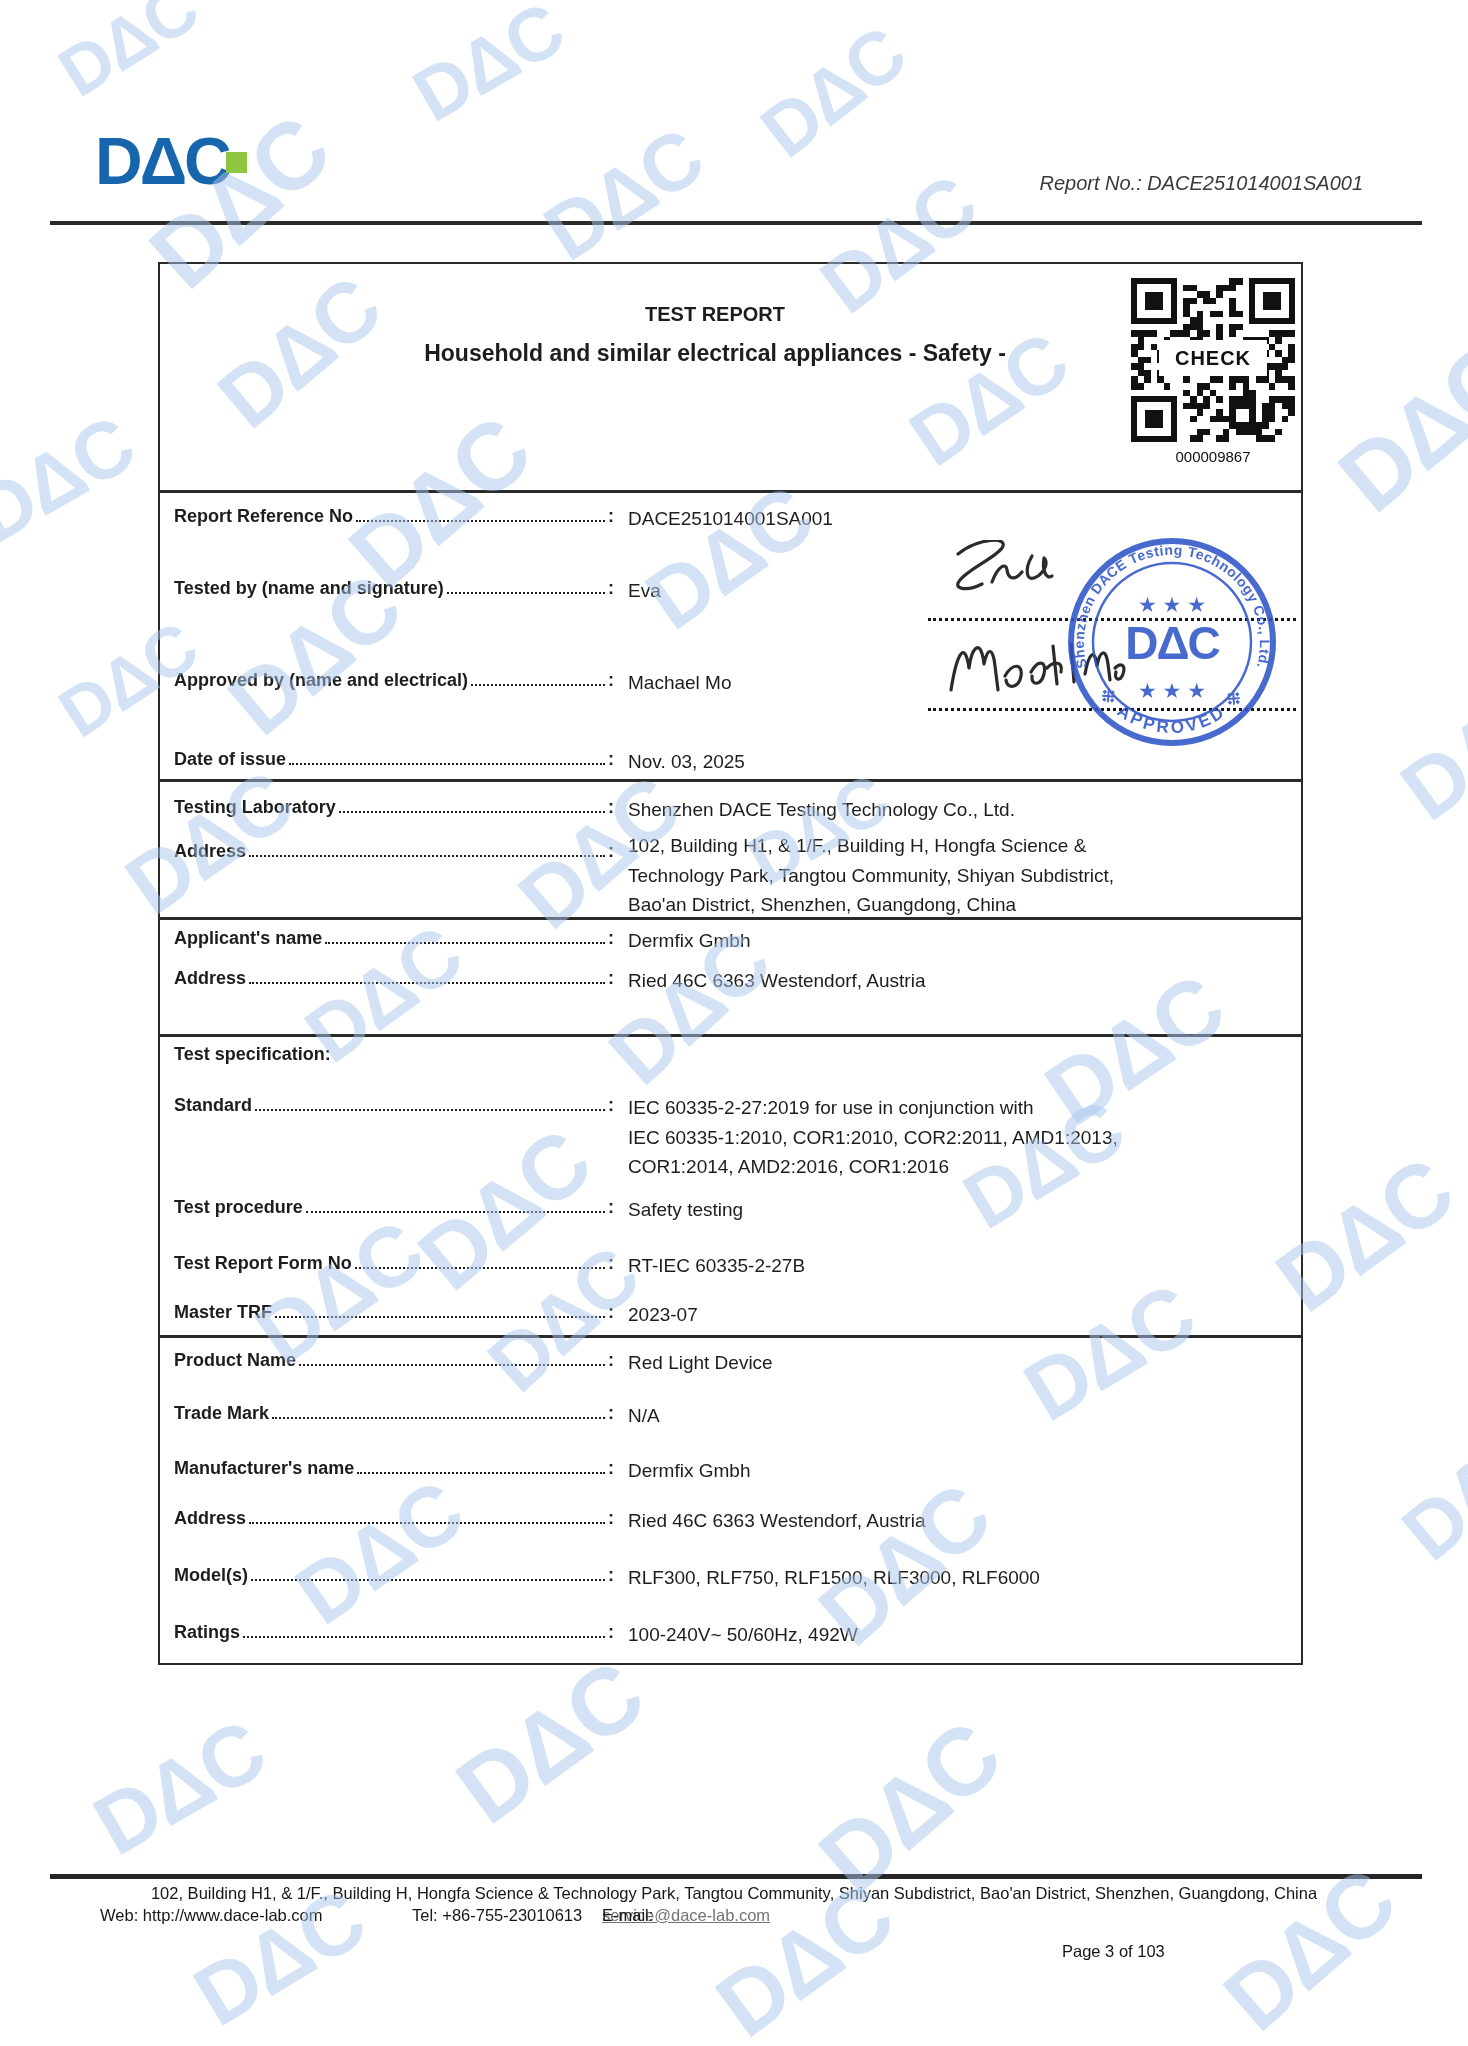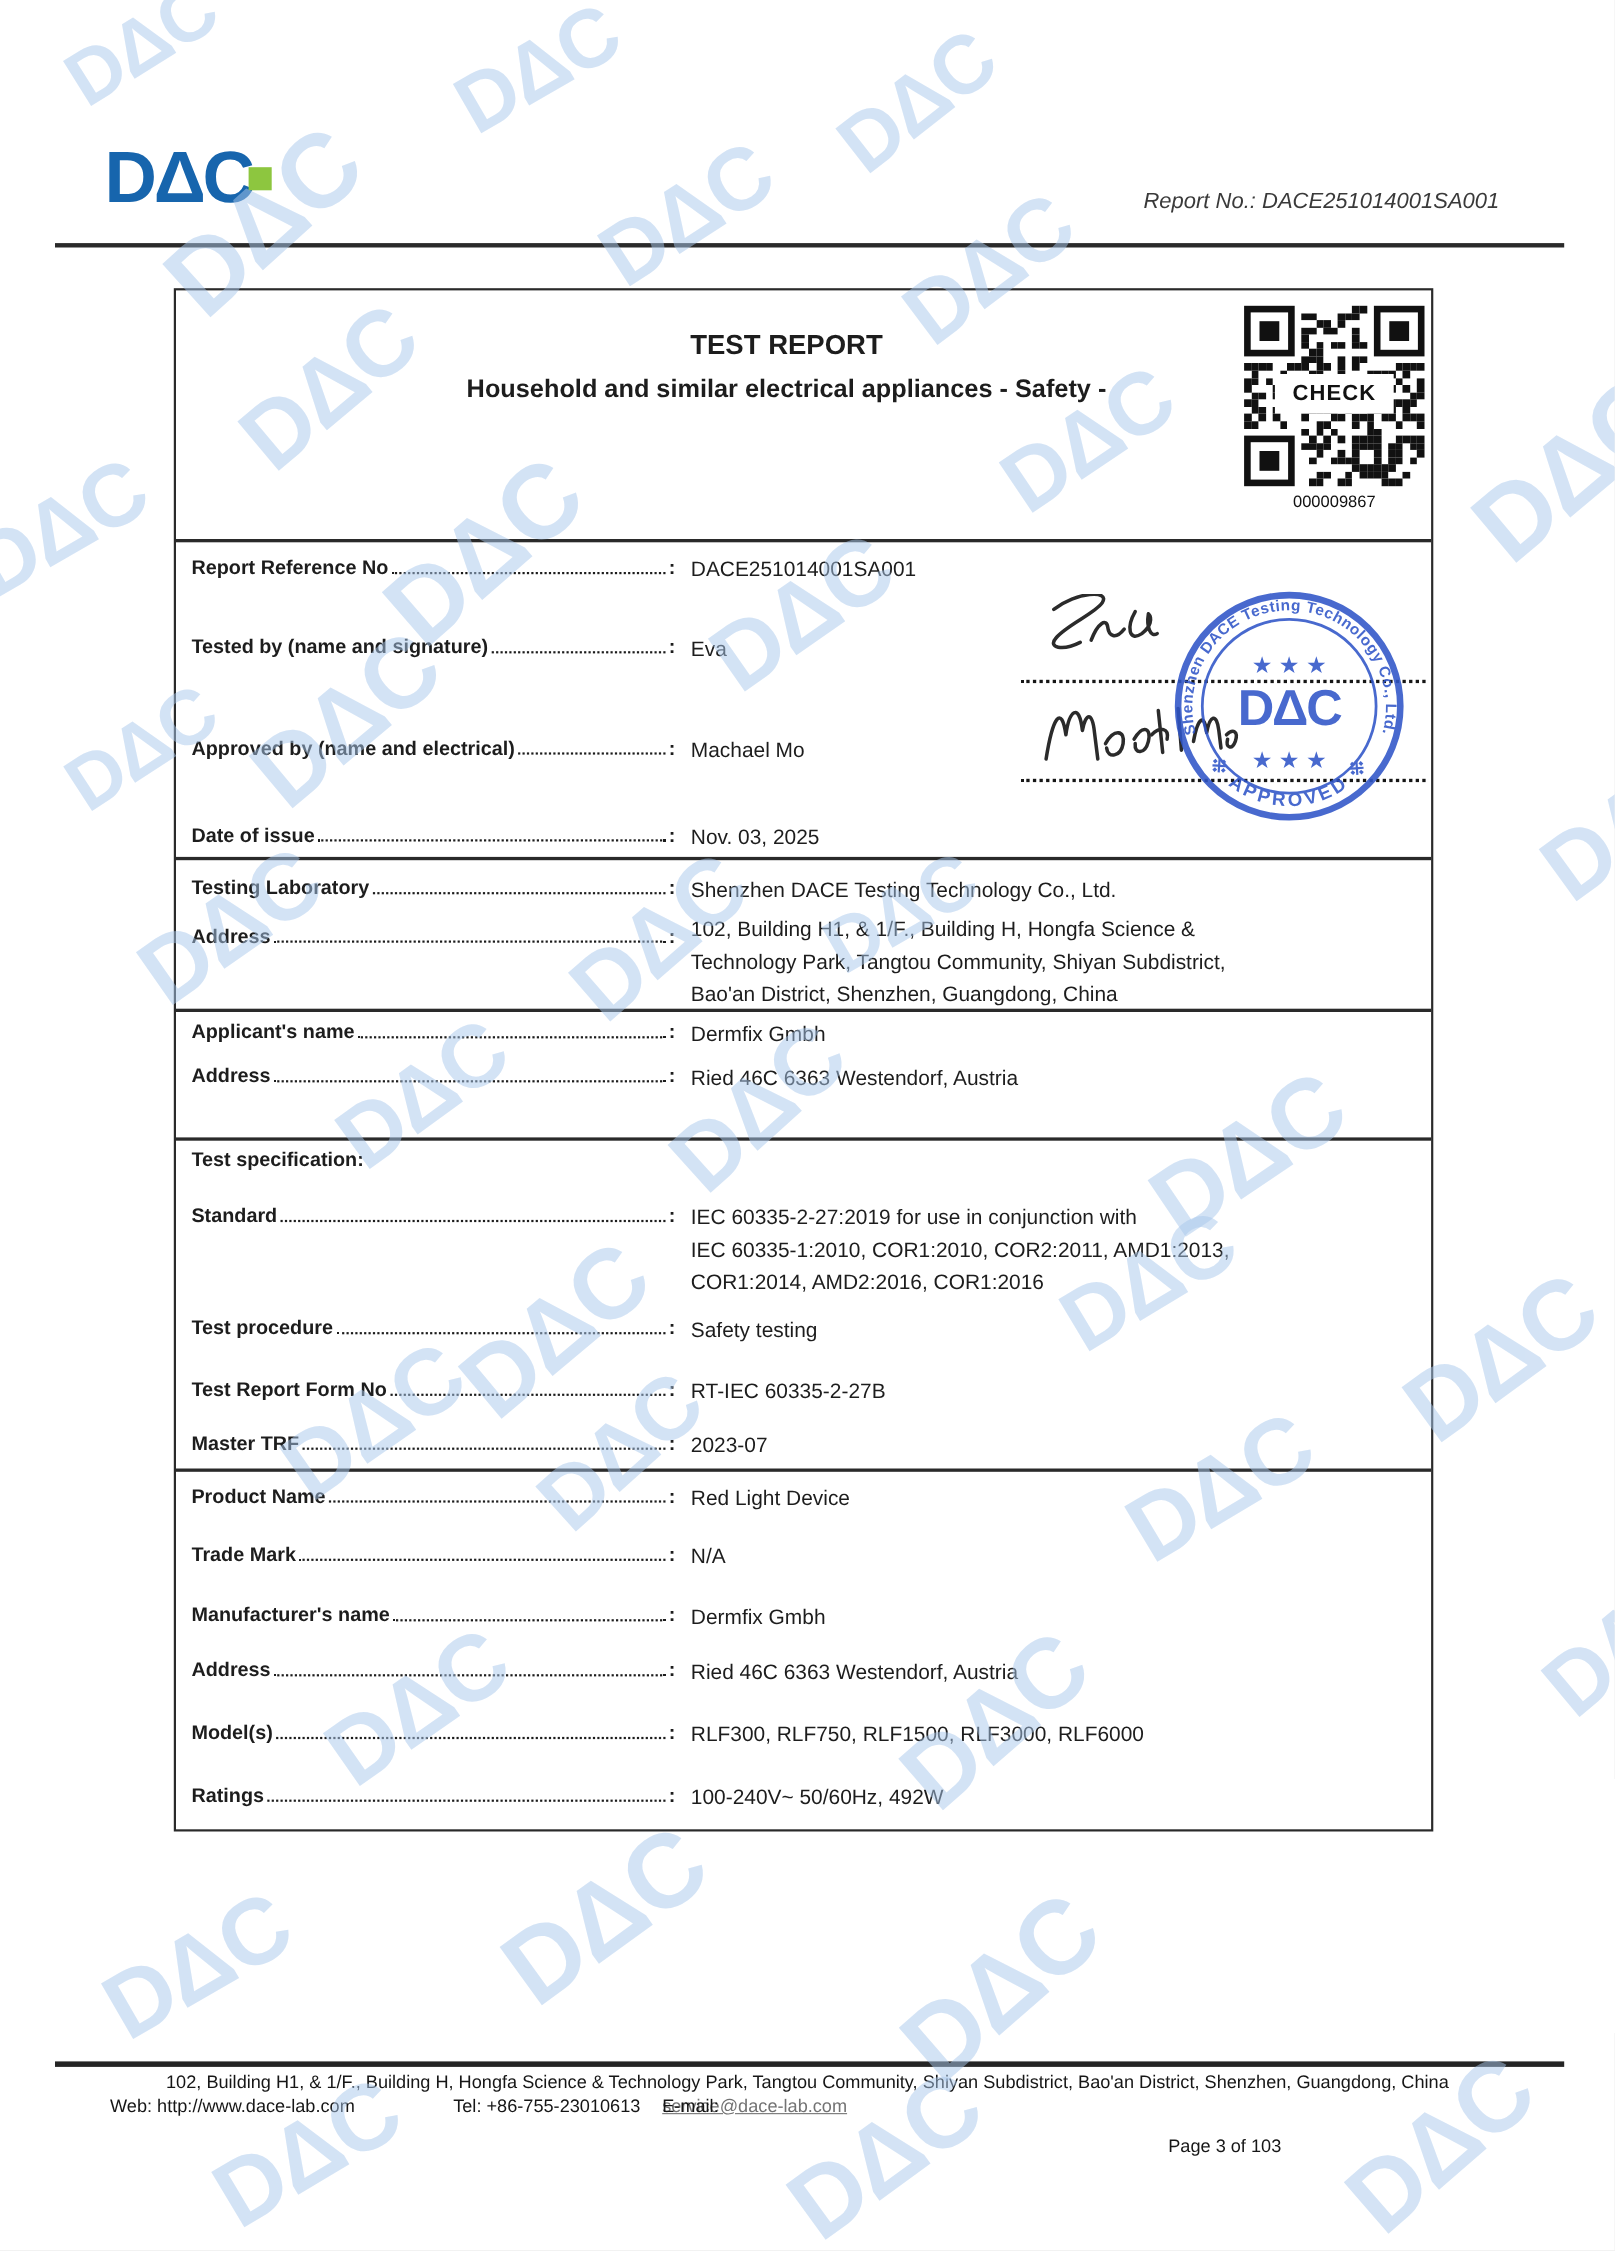--- a/index.html
+++ b/index.html
@@ -12,21 +12,21 @@
   .logo-sq{position:absolute;left:226px;top:152px;width:21px;height:21px;background:#8dc63f;z-index:3;}
   .report-no{position:absolute;right:105px;top:172px;font-style:italic;font-size:20px;color:#3a3a3a;z-index:2;}
   .header-rule{position:absolute;left:50px;top:221px;width:1372px;height:4px;background:#2a2a2a;z-index:2;}
 
   
   .mainbox{position:absolute;left:158px;top:262px;width:1145px;height:1403px;
            border:2.5px solid #2a2a2a;box-sizing:border-box;z-index:2;}
   .divider{position:absolute;left:0;width:100%;height:2.5px;background:#2a2a2a;}
 
   .titles{position:absolute;left:0;top:30px;width:1110px;text-align:center;font-weight:bold;}
-  .t-big{font-size:25px;line-height:40px;}
+  .t-big{font-size:20px;line-height:40px;}
   .t-med{font-size:23px;line-height:39px;}
 
   
   .qrwrap{position:absolute;left:968px;top:14px;width:170px;z-index:2;}
   .qr{position:relative;width:164px;height:164px;margin:0 auto;background:#fff;}
   #qr-cells{display:grid;width:164px;height:164px;grid-template-columns:repeat(25,1fr);grid-template-rows:repeat(25,1fr);}
   #qr-cells .on{background:#111;}
   .qfinder{position:absolute;width:46px;height:46px;border:6px solid #111;box-sizing:border-box;
            background:#fff;display:flex;align-items:center;justify-content:center;}
   .qfinder::after{content:"";width:18px;height:18px;background:#111;}

